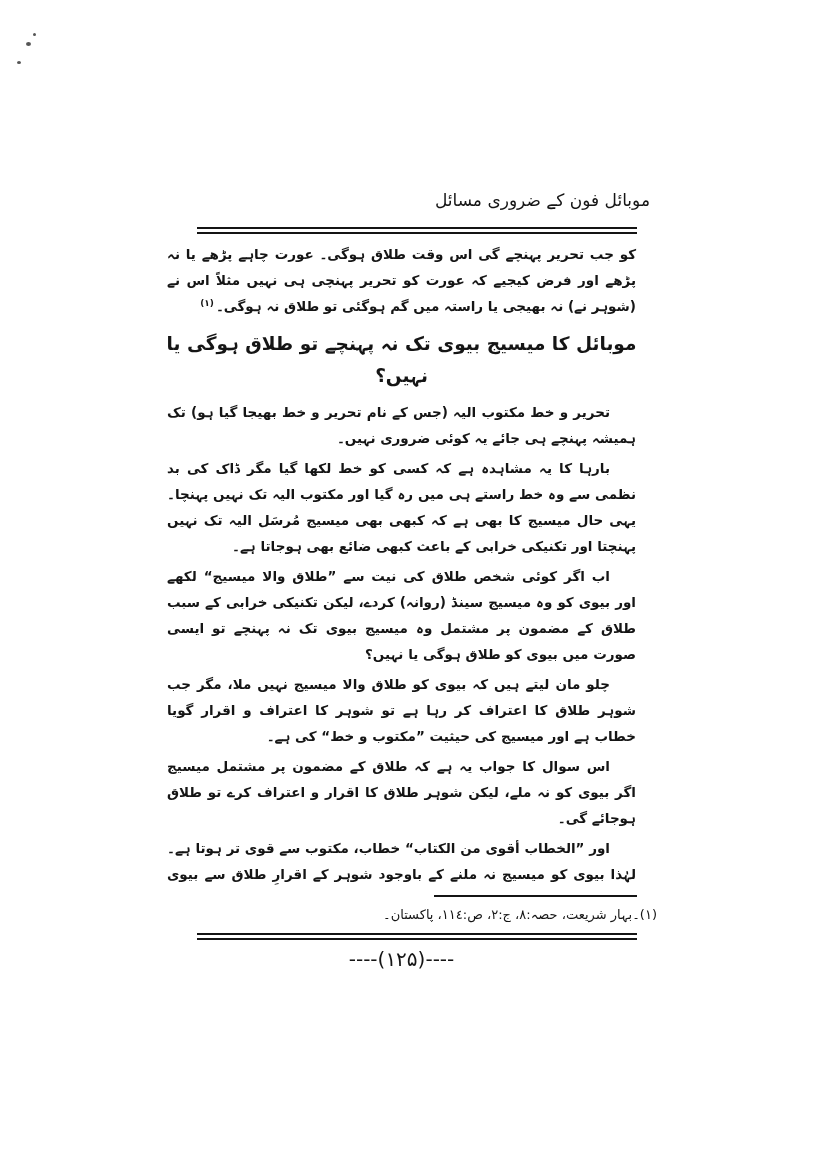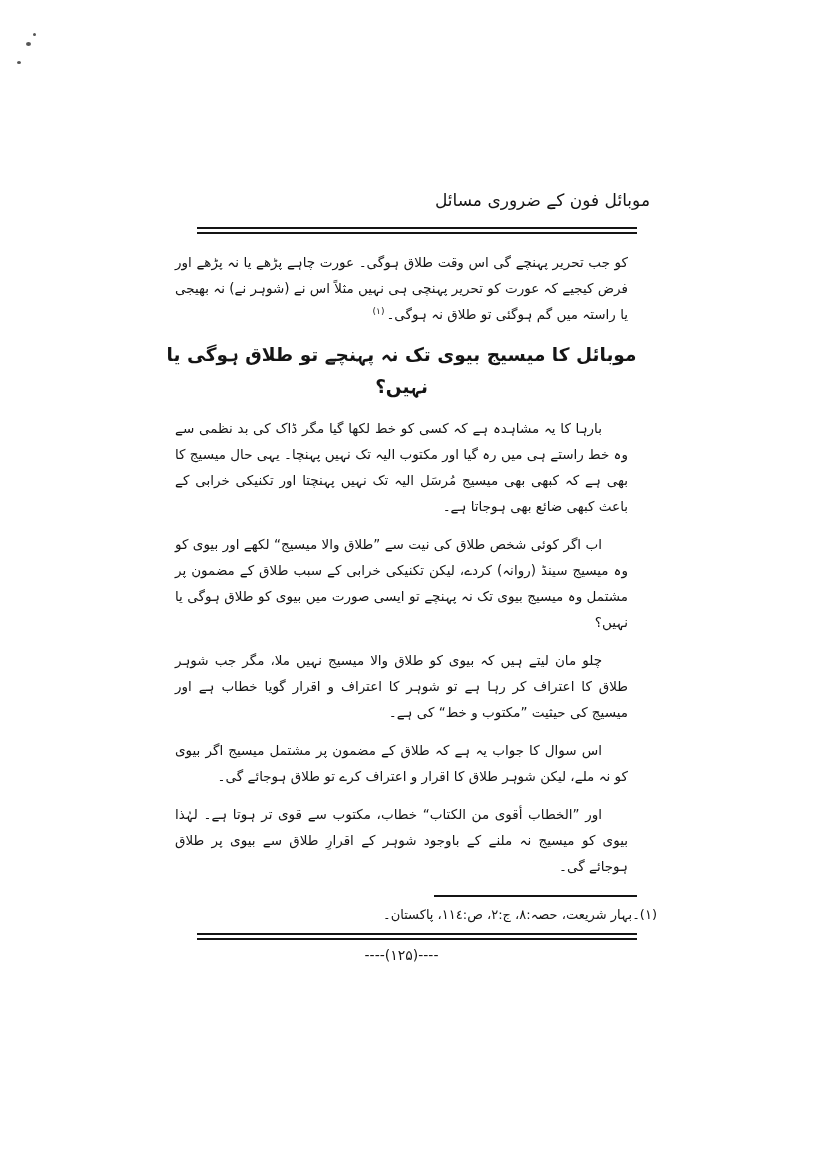--- a/index.html
+++ b/index.html
@@ -35,21 +35,21 @@
     top: 237px;
     left: 163px;
     width: 477px;
     height: 652px;
     overflow: hidden;
     direction: rtl;
     text-align: justify;
     font-size: 13.5px;
     line-height: 26px;
   }
-  .para { margin: 12px; text-indent: 26px; }
+  .para { margin: 4px; text-indent: 26px; font-weight: bold; }
   .para.no-indent { text-indent: 0; }
   .para sup.fn-marker {
     font-size: 9px;
     line-height: 0;
     vertical-align: super;
     padding: 0 2px;
   }
   .section-heading {
     margin: 9px 0 7px 0;
     text-align: center;
@@ -74,21 +74,21 @@
     font-size: 13px;
     line-height: 24px;
     text-align: right;
   }
   .page-number {
     position: absolute;
     top: 947px;
     left: 163px;
     width: 477px;
     text-align: center;
-    font-size: 14px;
+    font-size: 20px;
     direction: rtl;
   }
   .speck {
     position: absolute;
     background: #2a2a2a;
     border-radius: 50%;
     opacity: 0.8;
   }
   .speck.s1 { left: 26px; top: 42px; width: 5px; height: 4px; }
   .speck.s2 { left: 17px; top: 61px; width: 4px; height: 3px; }
@@ -107,20 +107,21 @@
 
   <div class="double-rule rule-header"></div>
 
   <div class="body-block">
 
     <p class="para no-indent"><span>کو جب تحریر پہنچے گی اس وقت طلاق ہوگی۔ عورت چاہے پڑھے یا نہ پڑھے اور فرض کیجیے کہ عورت کو تحریر پہنچی ہی نہیں مثلاً اس نے (شوہر نے) نہ بھیجی یا راستہ میں گم ہوگئی تو طلاق نہ ہوگی۔</span><sup class="fn-marker">(۱)</sup></p>
 
 
     <p class="para section-heading">موبائل کا میسیج بیوی تک نہ پہنچے تو طلاق ہوگی یا نہیں؟</p>
 
+    <p class="para">تحریر و خط مکتوب الیہ (جس کے نام تحریر و خط بھیجا گیا ہو) تک ہمیشہ پہنچے ہی جائے یہ کوئی ضروری نہیں۔</p>
 
     <p class="para">بارہا کا یہ مشاہدہ ہے کہ کسی کو خط لکھا گیا مگر ڈاک کی بد نظمی سے وہ خط راستے ہی میں رہ گیا اور مکتوب الیہ تک نہیں پہنچا۔ یہی حال میسیج کا بھی ہے کہ کبھی بھی میسیج مُرسَل الیہ تک نہیں پہنچتا اور تکنیکی خرابی کے باعث کبھی ضائع بھی ہوجاتا ہے۔</p>
 
     <p class="para">اب اگر کوئی شخص طلاق کی نیت سے ”طلاق والا میسیج“ لکھے اور بیوی کو وہ میسیج سینڈ (روانہ) کردے، لیکن تکنیکی خرابی کے سبب طلاق کے مضمون پر مشتمل وہ میسیج بیوی تک نہ پہنچے تو ایسی صورت میں بیوی کو طلاق ہوگی یا نہیں؟</p>
 
     <p class="para">چلو مان لیتے ہیں کہ بیوی کو طلاق والا میسیج نہیں ملا، مگر جب شوہر طلاق کا اعتراف کر رہا ہے تو شوہر کا اعتراف و اقرار گویا خطاب ہے اور میسیج کی حیثیت ”مکتوب و خط“ کی ہے۔</p>
 
     <p class="para">اس سوال کا جواب یہ ہے کہ طلاق کے مضمون پر مشتمل میسیج اگر بیوی کو نہ ملے، لیکن شوہر طلاق کا اقرار و اعتراف کرے تو طلاق ہوجائے گی۔</p>
 
     <p class="para">اور ”الخطاب أقوی من الکتاب“ خطاب، مکتوب سے قوی تر ہوتا ہے۔ لہٰذا بیوی کو میسیج نہ ملنے کے باوجود شوہر کے اقرارِ طلاق سے بیوی پر طلاق ہوجائے گی۔</p>

